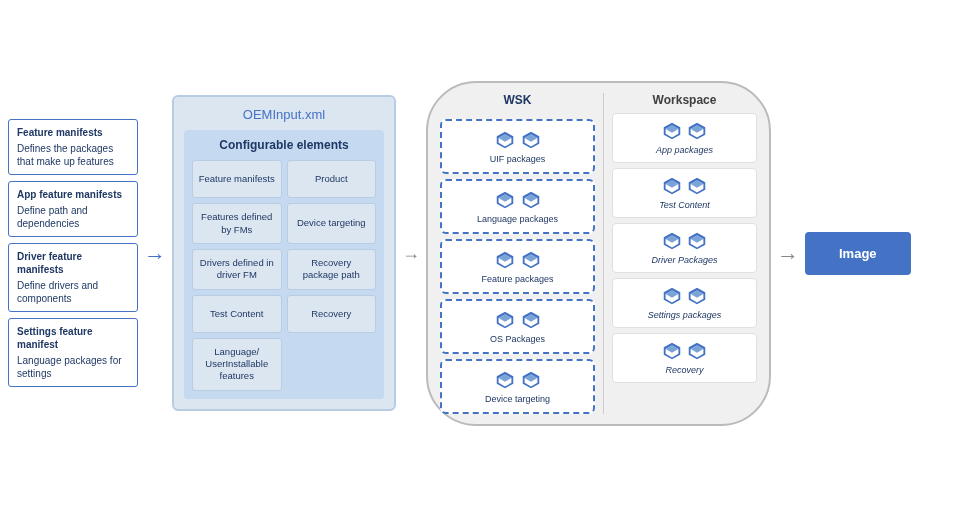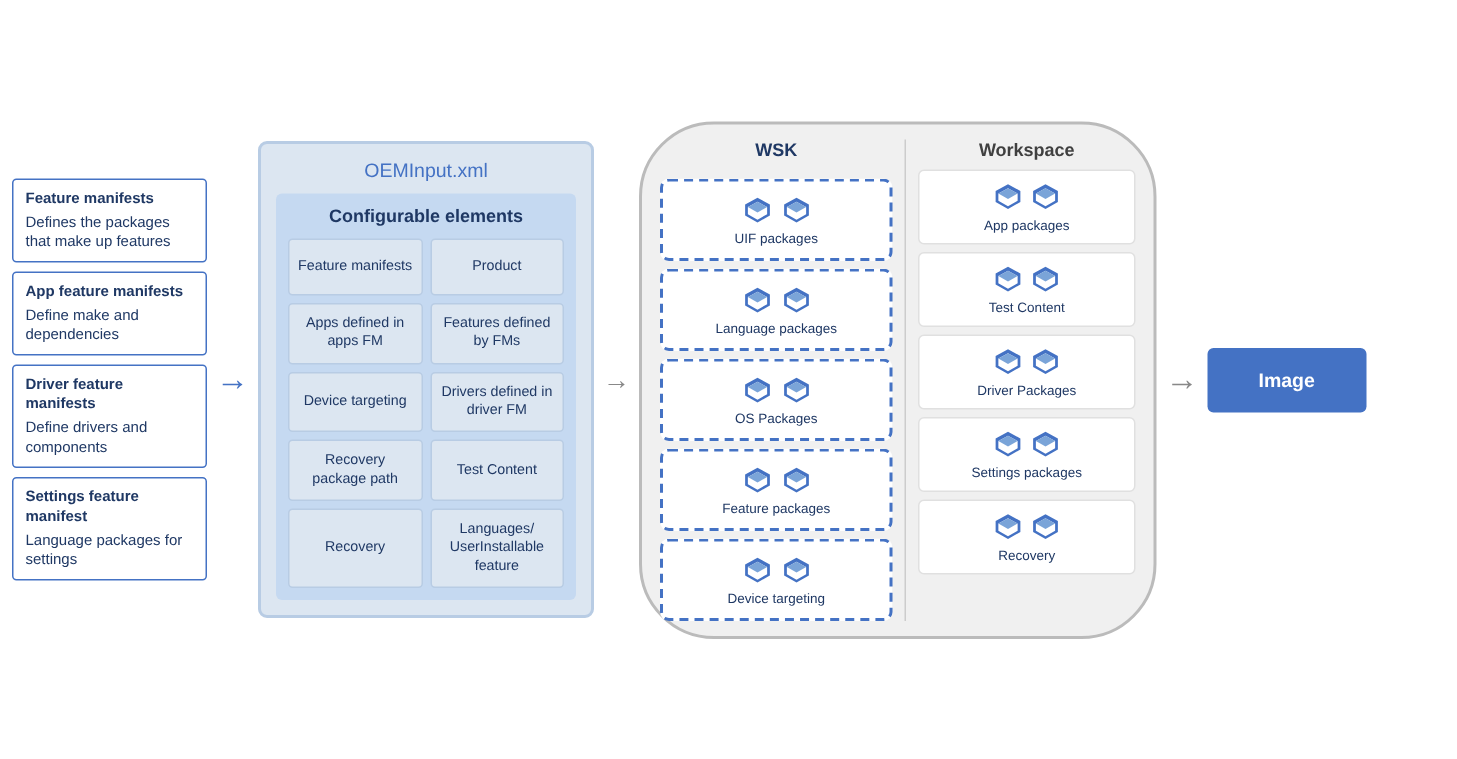--- a/index.html
+++ b/index.html
@@ -186,20 +186,21 @@
     .workspace-item {
       background: #fff;
       border-radius: 4px;
       padding: 4px 6px;
       display: flex;
       flex-direction: column;
       align-items: center;
       min-height: 50px;
       justify-content: center;
       border: 1px solid #e0e0e0;
+      font-style: italic;
     }
     .workspace-icons {
       display: flex;
       gap: 3px;
       margin-bottom: 3px;
     }
     .workspace-label {
       font-size: 9px;
       color: #1f3864;
       text-align: center;
@@ -236,49 +237,48 @@
 
 <div class="main-container">
 
   <div class="left-sidebar">
     <div class="sidebar-item">
       <div class="item-title">Feature manifests</div>
       <div>Defines the packages that make up features</div>
     </div>
     <div class="sidebar-item">
       <div class="item-title">App feature manifests</div>
-      <div>Define make and dependencies</div>
+      <div>Define path and dependencies</div>
     </div>
     <div class="sidebar-item">
       <div class="item-title">Driver feature manifests</div>
       <div>Define drivers and components</div>
     </div>
     <div class="sidebar-item">
       <div class="item-title">Settings feature manifest</div>
       <div>Language packages for settings</div>
     </div>
   </div>
 
   <div class="arrow-right">→</div>
 
   <div class="oem-box">
     <div class="oem-title">OEMInput.xml</div>
     <div class="configurable-box">
       <div class="configurable-title">Configurable elements</div>
       <div class="config-grid">
         <div class="config-cell">Feature manifests</div>
         <div class="config-cell">Product</div>
-        <div class="config-cell">Apps defined in apps FM</div>
         <div class="config-cell">Features defined by FMs</div>
         <div class="config-cell">Device targeting</div>
         <div class="config-cell">Drivers defined in driver FM</div>
         <div class="config-cell">Recovery package path</div>
         <div class="config-cell">Test Content</div>
         <div class="config-cell">Recovery</div>
-        <div class="config-cell">Languages/ UserInstallable feature</div>
+        <div class="config-cell">Language/ UserInstallable features</div>
       </div>
     </div>
   </div>
 
   <div class="mid-arrow">→</div>
 
   <div class="wsk-workspace-container">
 
     <div class="wsk-section">
       <div class="wsk-title">WSK</div>
@@ -316,35 +316,35 @@
           <div class="wsk-icons">
             <svg class="box-icon" viewBox="0 0 24 24" fill="#4472c4">
               <path d="M21 8l-9-5-9 5v8l9 5 9-5V8zm-9 11l-7-3.9V9.9L12 6l7 3.9v5.2L12 19z"></path>
               <path d="M12 6l7 3.9-7 3.9-7-3.9L12 6z" fill="#7aa4d8"></path>
             </svg>
             <svg class="box-icon" viewBox="0 0 24 24" fill="#4472c4">
               <path d="M21 8l-9-5-9 5v8l9 5 9-5V8zm-9 11l-7-3.9V9.9L12 6l7 3.9v5.2L12 19z"></path>
               <path d="M12 6l7 3.9-7 3.9-7-3.9L12 6z" fill="#7aa4d8"></path>
             </svg>
           </div>
-          <div class="wsk-label">OS Packages</div>
+          <div class="wsk-label">Feature packages</div>
         </div>
 
         <div class="wsk-item">
           <div class="wsk-icons">
             <svg class="box-icon" viewBox="0 0 24 24" fill="#4472c4">
               <path d="M21 8l-9-5-9 5v8l9 5 9-5V8zm-9 11l-7-3.9V9.9L12 6l7 3.9v5.2L12 19z"></path>
               <path d="M12 6l7 3.9-7 3.9-7-3.9L12 6z" fill="#7aa4d8"></path>
             </svg>
             <svg class="box-icon" viewBox="0 0 24 24" fill="#4472c4">
               <path d="M21 8l-9-5-9 5v8l9 5 9-5V8zm-9 11l-7-3.9V9.9L12 6l7 3.9v5.2L12 19z"></path>
               <path d="M12 6l7 3.9-7 3.9-7-3.9L12 6z" fill="#7aa4d8"></path>
             </svg>
           </div>
-          <div class="wsk-label">Feature packages</div>
+          <div class="wsk-label">OS Packages</div>
         </div>
 
         <div class="wsk-item">
           <div class="wsk-icons">
             <svg class="box-icon" viewBox="0 0 24 24" fill="#4472c4">
               <path d="M21 8l-9-5-9 5v8l9 5 9-5V8zm-9 11l-7-3.9V9.9L12 6l7 3.9v5.2L12 19z"></path>
               <path d="M12 6l7 3.9-7 3.9-7-3.9L12 6z" fill="#7aa4d8"></path>
             </svg>
             <svg class="box-icon" viewBox="0 0 24 24" fill="#4472c4">
               <path d="M21 8l-9-5-9 5v8l9 5 9-5V8zm-9 11l-7-3.9V9.9L12 6l7 3.9v5.2L12 19z"></path>

